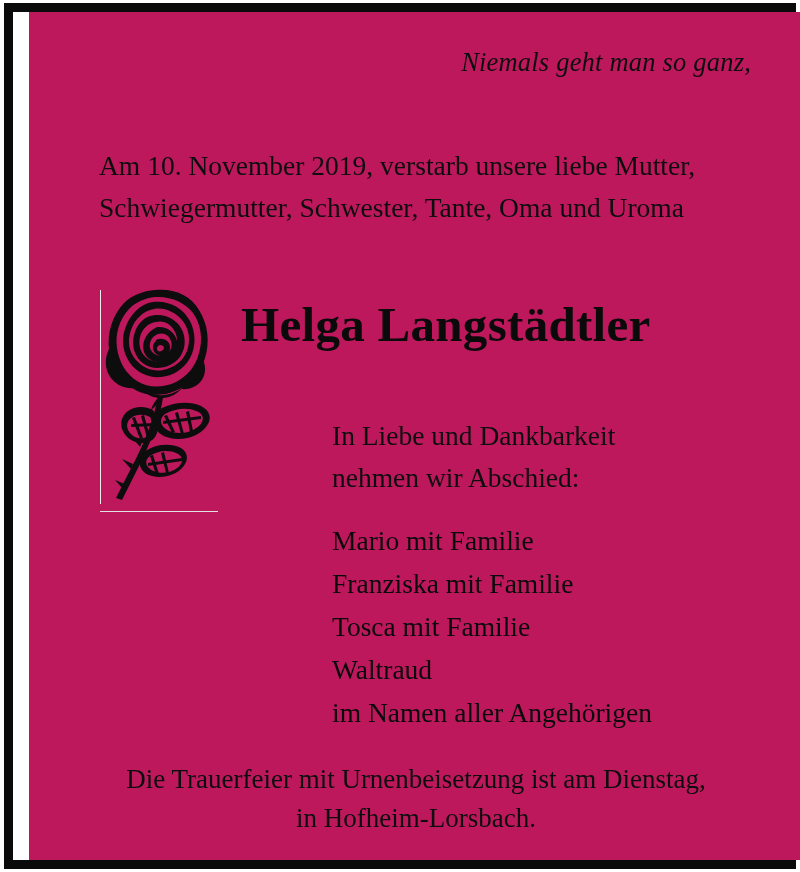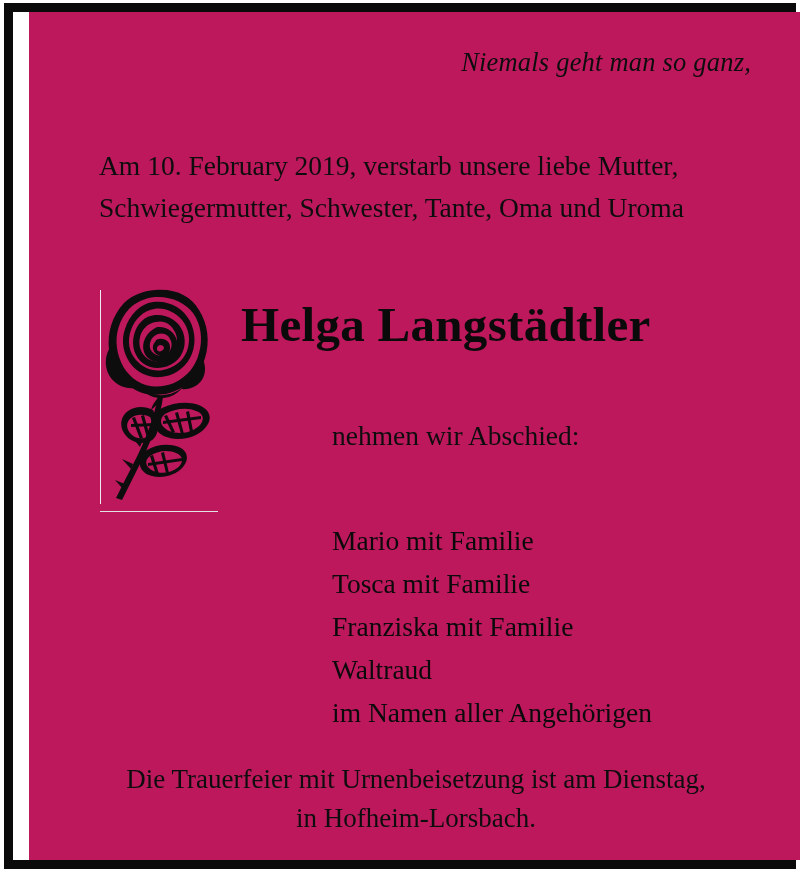--- a/index.html
+++ b/index.html
@@ -153,21 +153,21 @@
 <body>
 
 <div class="card-outer">
   <div class="card-inner">
 
     <div class="epigraph">
       <span class="eline">Niemals geht man so ganz,</span>
     </div>
 
     <div class="intro">
-      <span class="iline">Am 10. February 2019, verstarb unsere liebe Mutter,</span>
+      <span class="iline">Am 10. November 2019, verstarb unsere liebe Mutter,</span>
       <span class="iline">Schwiegermutter, Schwester, Tante, Oma und Uroma</span>
     </div>
 
     <div class="name-row">
 
       <div class="rose-wrap">
         <span class="rose-edge-left"></span>
         <span class="rose-edge-bottom"></span>
         <svg viewBox="0 0 124 222" xmlns="http://www.w3.org/2000/svg" aria-hidden="true">
           <g fill="#0d0d0d" fill-rule="evenodd">
@@ -320,27 +320,28 @@
 
             <path d="M64 113 C 60 117, 57 121, 56 126 C 61 122, 65 118, 67 114 Z"></path>
           </g>
         </svg>
       </div>
 
       <div class="deceased-name">Helga Langstädtler</div>
     </div>
 
     <div class="farewell">
+      <span class="fline">In Liebe und Dankbarkeit</span>
       <span class="fline">nehmen wir Abschied:</span>
     </div>
 
     <div class="mourners">
       <span class="mline">Mario mit Familie</span>
+      <span class="mline">Franziska mit Familie</span>
       <span class="mline">Tosca mit Familie</span>
-      <span class="mline">Franziska mit Familie</span>
       <span class="mline">Waltraud</span>
       <span class="mline">im Namen aller Angehörigen</span>
     </div>
 
     <div class="closing">
       <span class="cline">Die Trauerfeier mit Urnenbeisetzung ist am Dienstag,</span>
       <span class="cline">in Hofheim-Lorsbach.</span>
     </div>
 
   </div>

